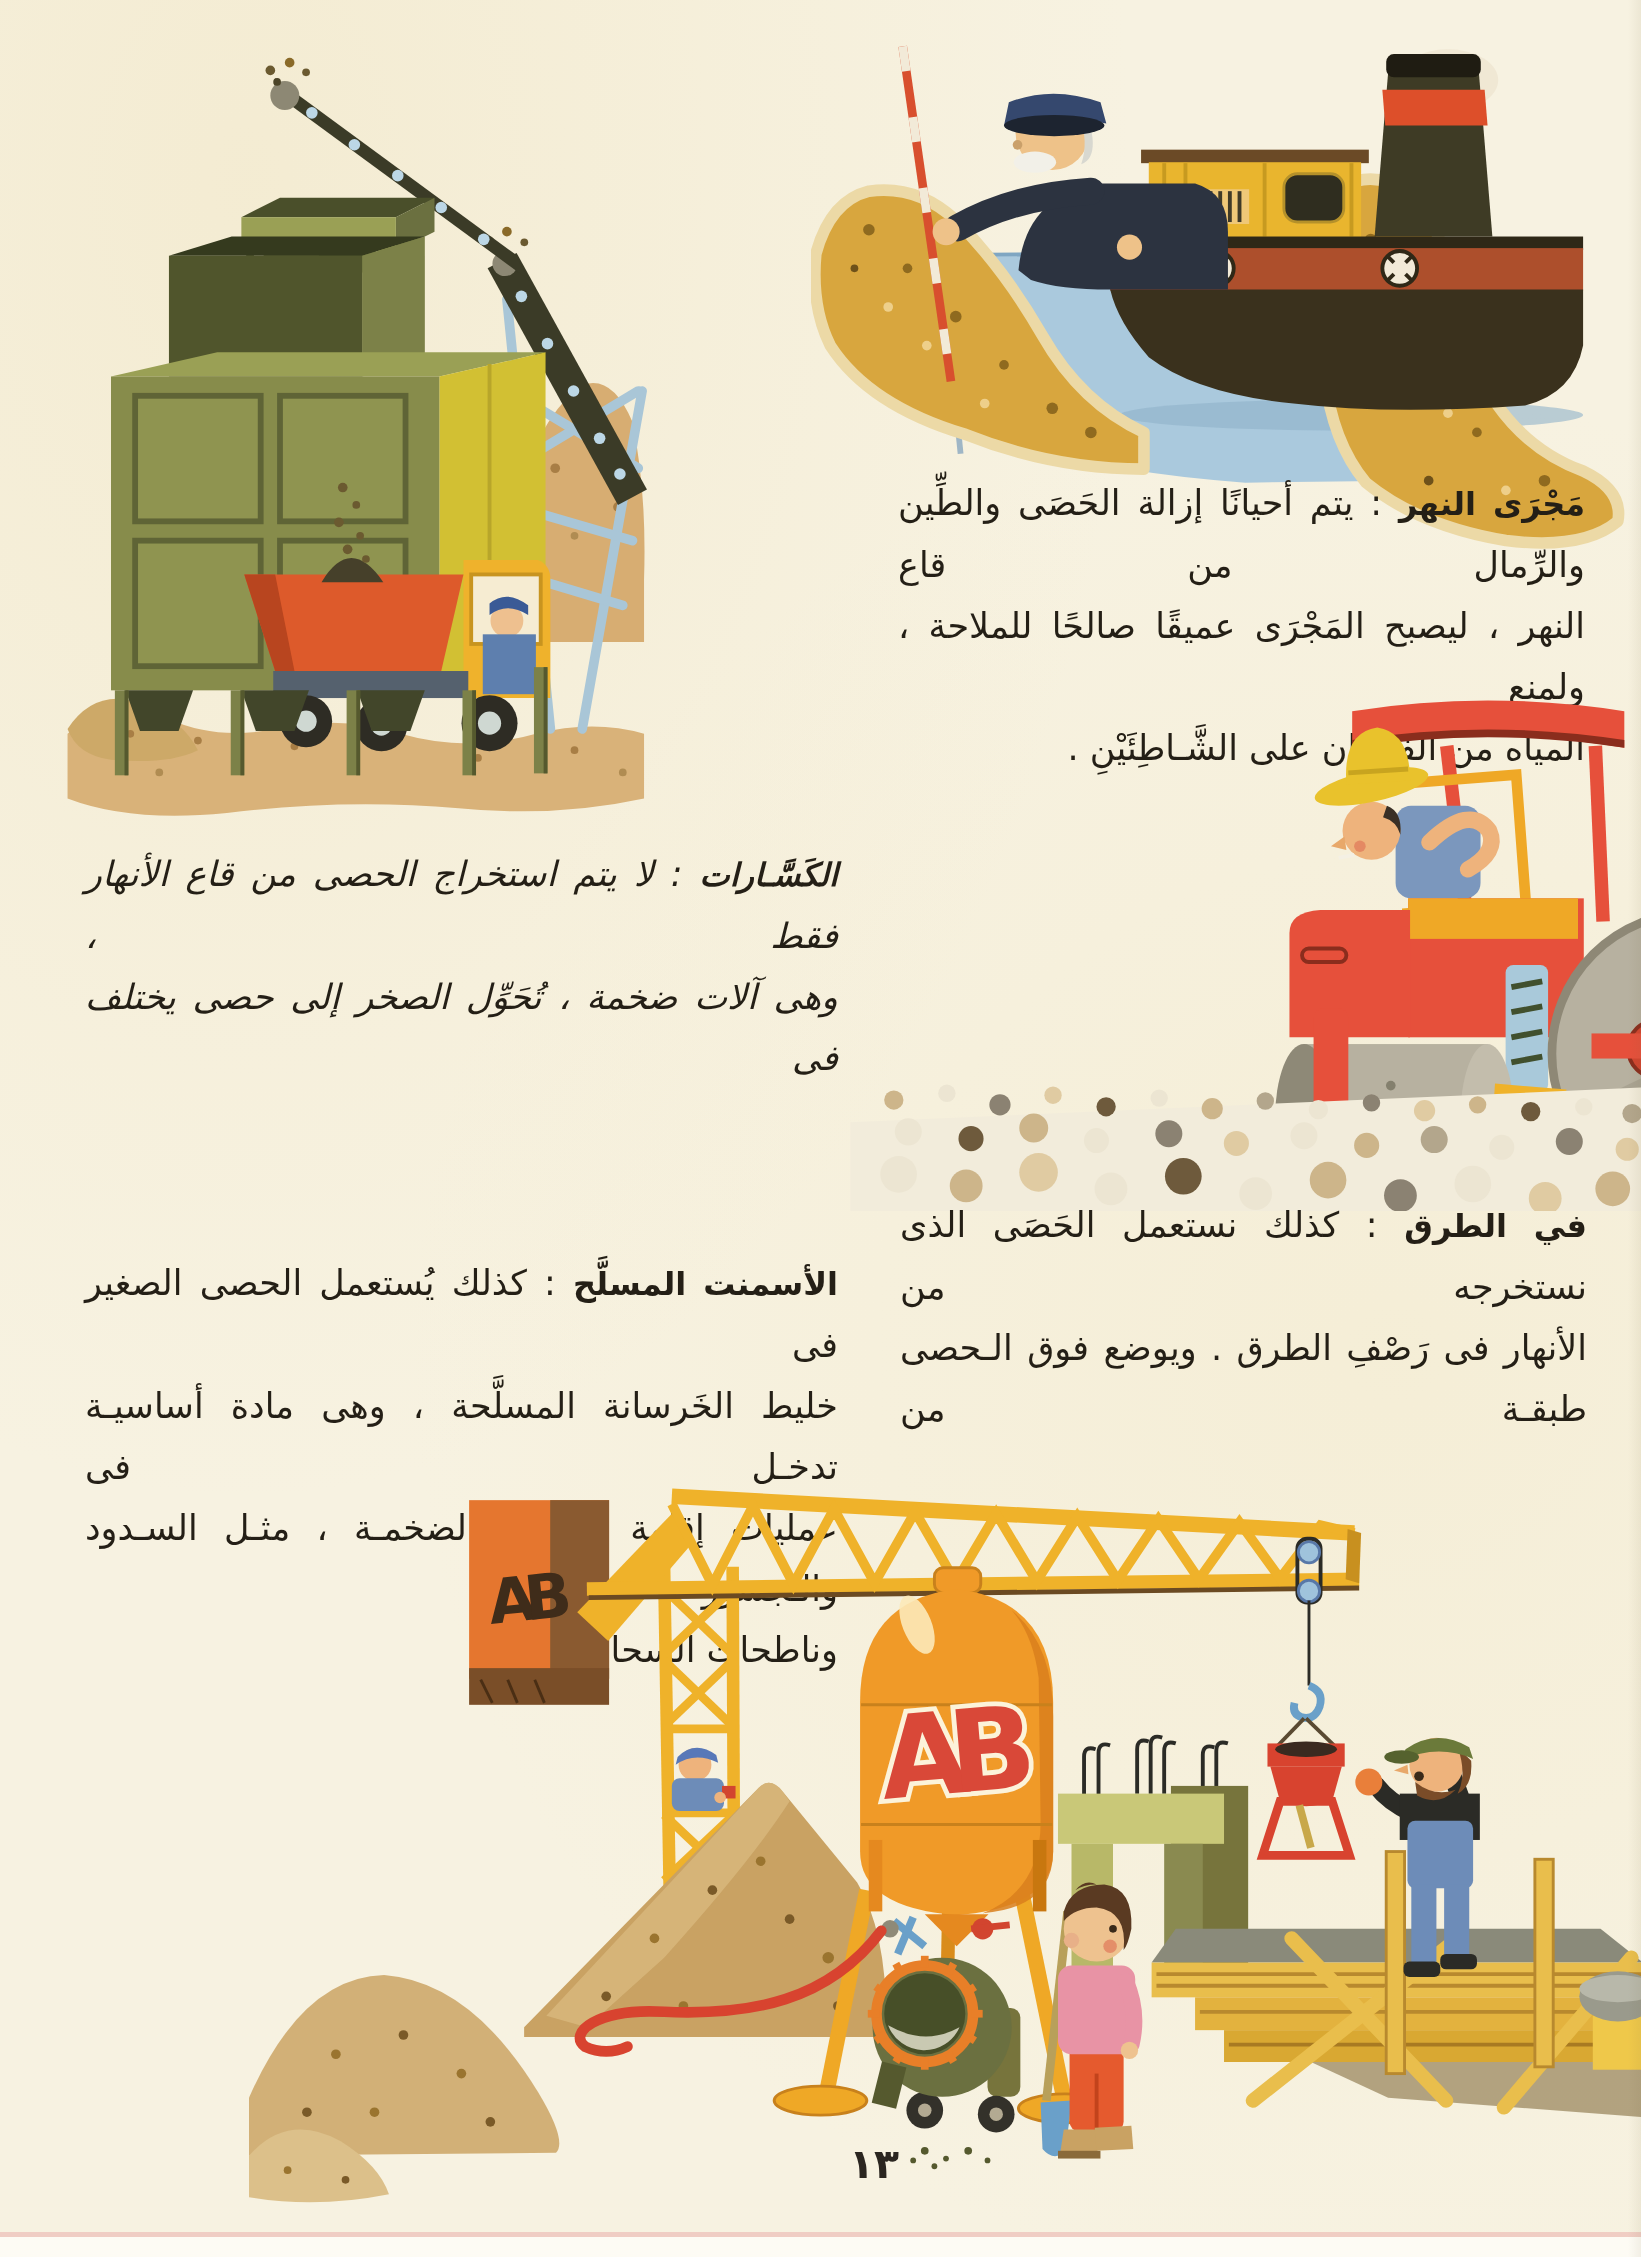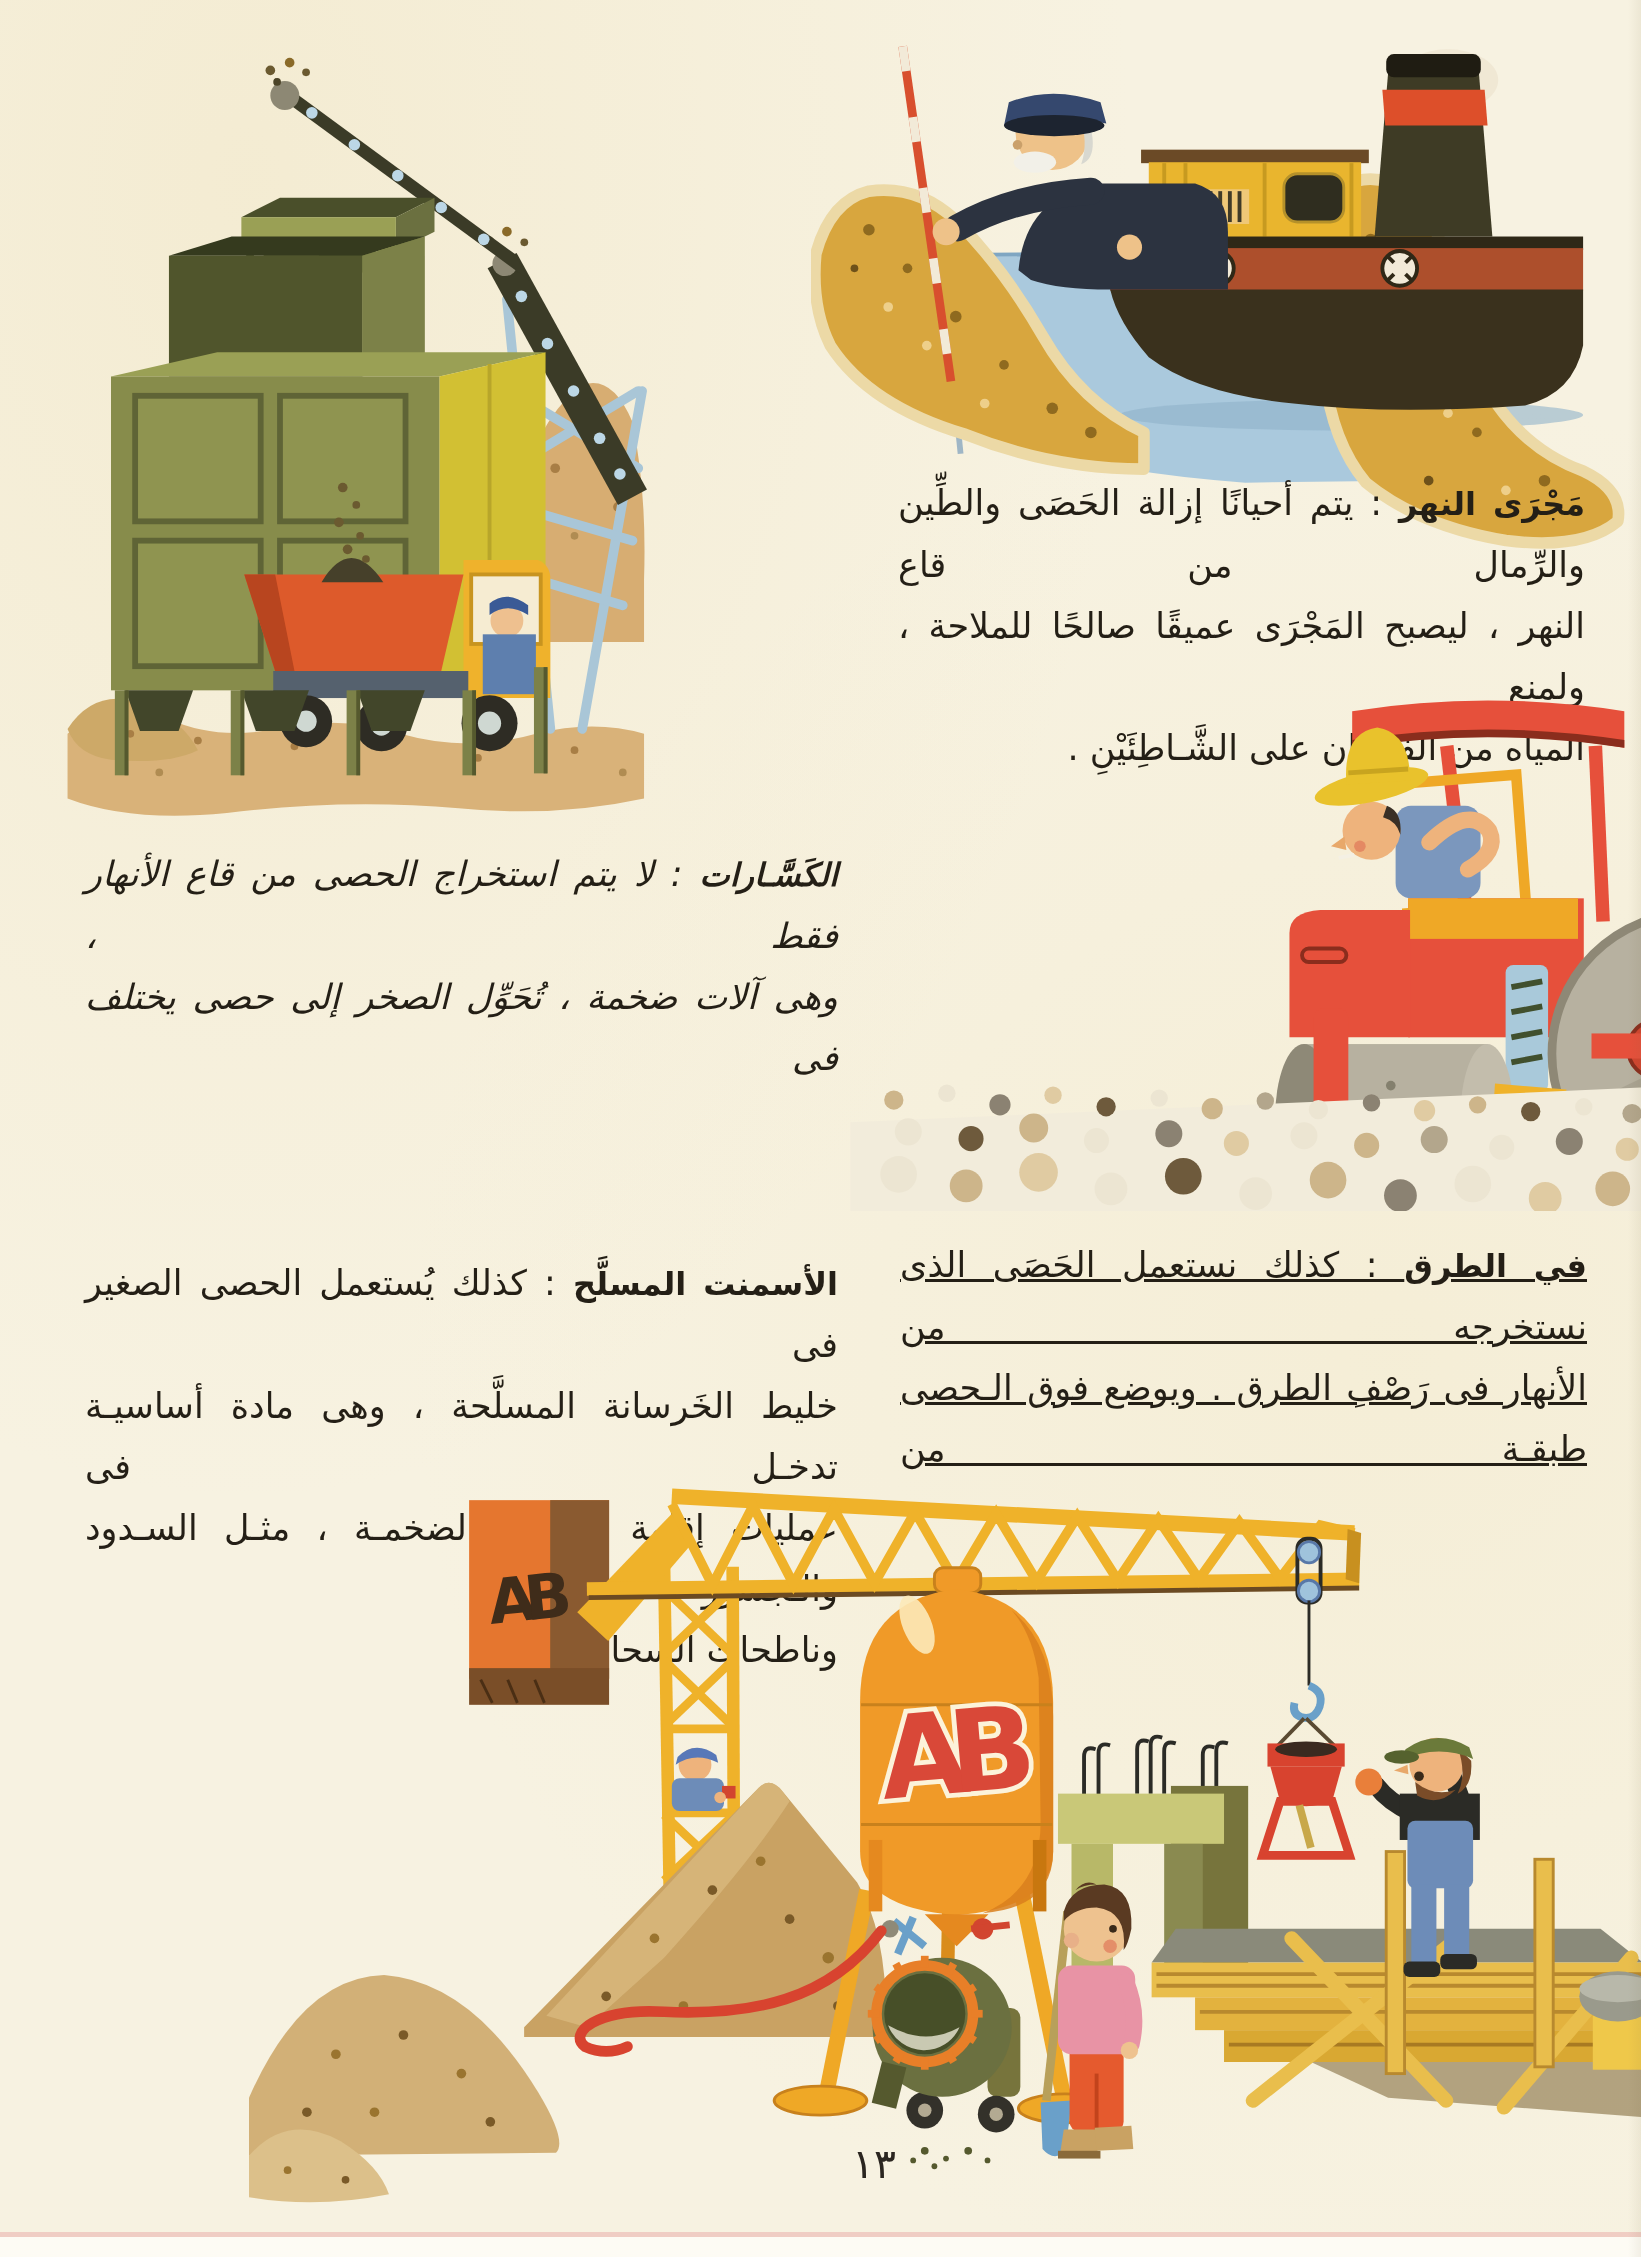--- a/index.html
+++ b/index.html
@@ -13,21 +13,21 @@
     color:#221d15;
   }
   .edge-bottom-pink{position:absolute;left:0;top:2232px;width:1641px;height:4.8px;background:#eec0ba;opacity:.75;}
   .edge-bottom-white{position:absolute;left:0;top:2237px;width:1641px;height:20px;background:#fdfbf4;}
   .edge-right-shade{position:absolute;right:0;top:0;width:13.5px;height:2257px;background:linear-gradient(to left, rgba(110,95,55,.08), transparent);}
   .ill{position:absolute;}
   .para{position:absolute;direction:rtl;font-size:35px;line-height:61px;color:#241f16;}
   .ar-line{text-align:justify;text-align-last:justify;white-space:normal;}
   .ar-line.last{text-align-last:right;}
   .hd{font-weight:700;font-size:32px;}
-  .pagenum{position:absolute;left:816px;top:2140px;width:116px;text-align:center;font-size:41px;color:#2b2620;}
+  .pagenum{position:absolute;left:816px;top:2140px;width:116px;text-align:center;font-size:41px;color:#2b2620;font-weight:bold;}
 </style>
 </head>
 <body>
 
 <div class="page">
 
   <svg class="ill" style="left:53px;top:53px" width="594" height="787" viewBox="0 0 615 815">
 
     <g>
       <path d="M465,545 Q480,400 545,345 Q578,330 600,382 Q615,455 612,545 L612,610 L465,610 Z" fill="#d7ad72"></path>
@@ -370,21 +370,21 @@
     <div class="ar-line">وهى آلات ضخمة ، تُحَوِّل الصخر إلى حصى يختلف فى</div>
   </div>
 
   <div class="para" style="left:85px;top:1253px;width:753px;">
     <div class="ar-line"><span class="hd">الأسمنت المسلَّح</span><span> : كذلك يُستعمل الحصى الصغير فى</span></div>
     <div class="ar-line">خليط الخَرسانة المسلَّحة ، وهى مادة أساسيـة تدخـل فى</div>
     <div class="ar-line">عمليات إقامة المبانى الضخمـة ، مثـل السـدود والـجسور</div>
     <div class="ar-line last">وناطحات السحاب .</div>
   </div>
 
-  <div class="para" style="left:900px;top:1235px;width:687px;text-decoration:underline;">
+  <div class="para" style="left:900px;top:1195px;width:687px;">
     <div class="ar-line"><span class="hd">في الطرق</span><span> : كذلك نستعمل الحَصَى الذى نستخرجه من</span></div>
     <div class="ar-line">الأنهار فى رَصْفِ الطرق . ويوضع فوق الـحصى طبقـة من</div>
   </div>
 
   <svg class="ill" style="left:249px;top:1475px" width="1394" height="784" viewBox="0 0 1444 812">
 
     <g>
       <g stroke="#efb22a" stroke-width="13">
         <line x1="430" y1="95" x2="438" y2="560"></line>
         <line x1="501" y1="95" x2="503" y2="560"></line>

